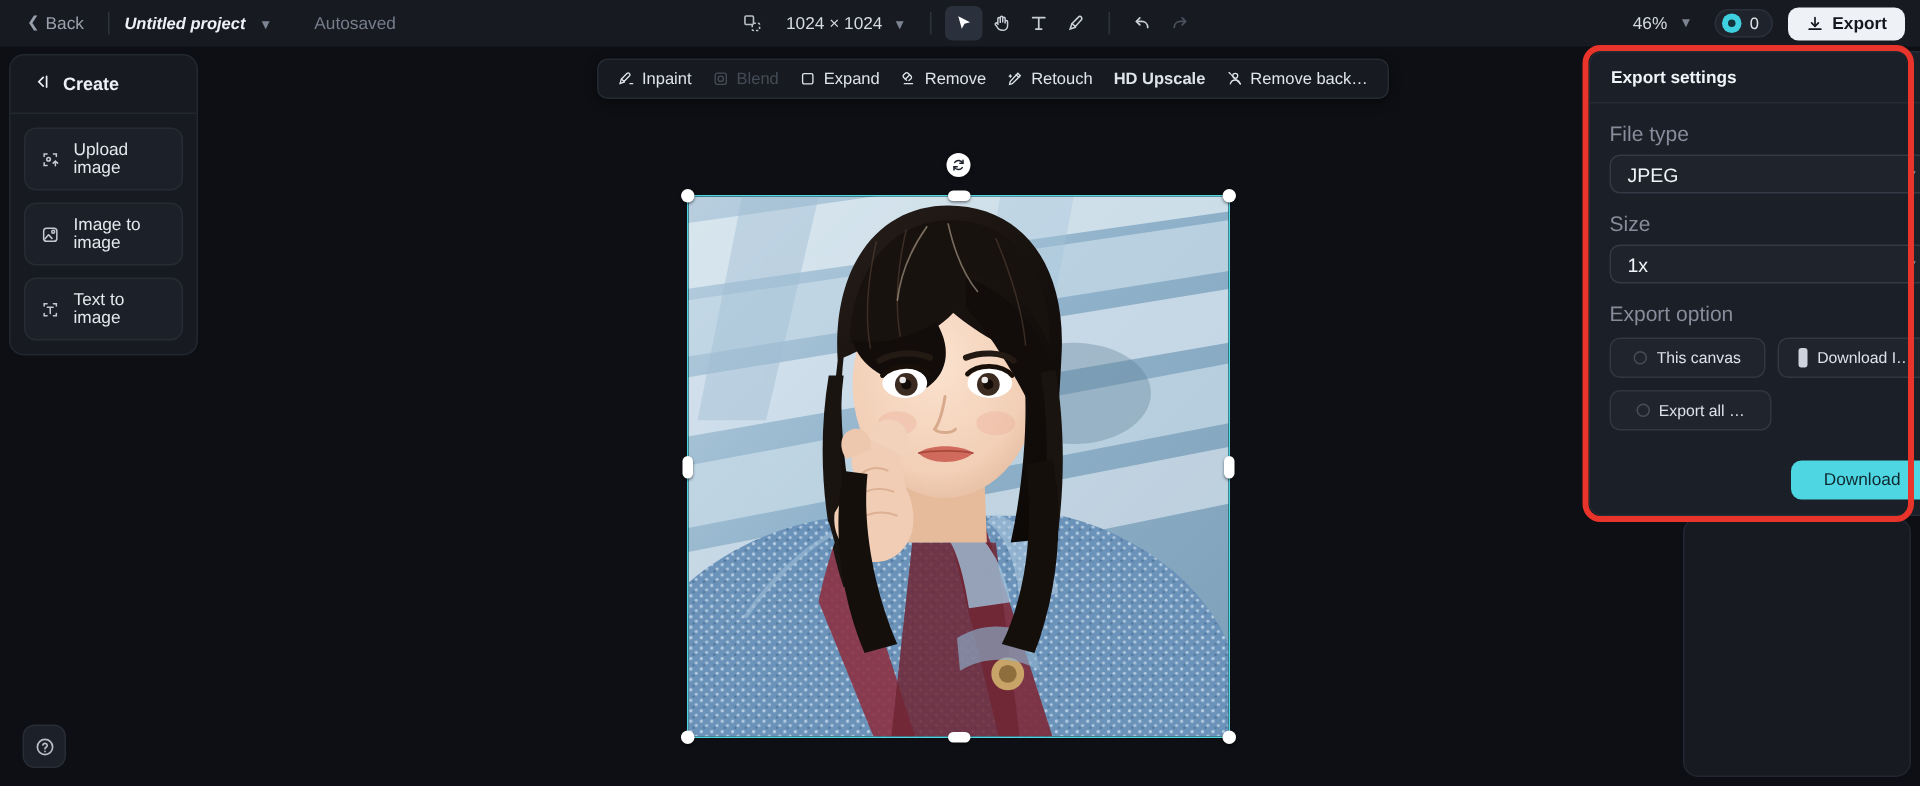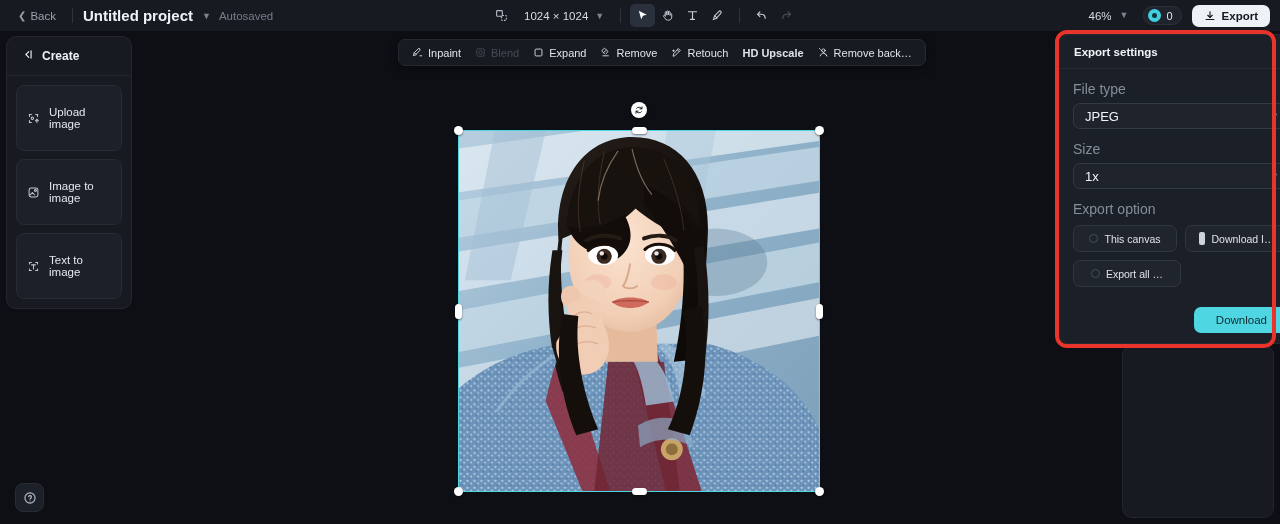--- a/index.html
+++ b/index.html
@@ -22,23 +22,23 @@
     z-index: 40;
   }
   .tb-left { display: flex; align-items: center; padding-left: 12px; gap: 0; }
   .back-btn {
     display: flex; align-items: center; gap: 4px;
     color: #9aa1ad; font-size: 11.5px; cursor: pointer;
     padding: 4px 6px; border-radius: 4px;
   }
   .back-chev { font-size: 10px; line-height: 1; color:#9aa1ad; }
   .tb-div { width: 1px; height: 15px; background: #2e333d; margin: 0 10px; }
-  .proj-name { color: #eef1f6; font-weight: bold; font-size: 15px; cursor: pointer; }
+  .proj-name { color: #eef1f6; font-weight: bold; font-size: 11px; cursor: pointer; font-style: italic; }
   .proj-caret { margin-left: 9px; color: #7d8491; font-size: 9px; cursor: pointer; }
-  .autosaved { color: #767d8a; font-size: 11.5px; margin-left: 8px; }
+  .autosaved { color: #767d8a; font-size: 11.5px; margin-left: 28px; }
 
   .tb-center {
     position: absolute; left: 489px; top: 0; height: 31px;
     display: flex; align-items: center; gap: 0;
   }
   .tb-icon-btn {
     width: 24px; height: 22px; display: flex; align-items: center; justify-content: center;
     color: #b9bfc9; cursor: pointer; border-radius: 4px;
   }
   .canvas-size {
@@ -88,21 +88,21 @@
   }
   .sb-head {
     display: flex; align-items: center; gap: 8px;
     padding: 11px 12px 11px 14px; border-bottom: 1px solid #232830;
     color: #eef1f6; font-size: 12px; font-weight: bold; cursor: pointer;
   }
   .sb-list { padding: 9px 9px 0 9px; display: flex; flex-direction: column; gap: 8px; }
   .sb-item {
     display: flex; align-items: center; gap: 9px;
     background: #1c2028; border: 1px solid #262b34; border-radius: 8px;
-    padding: 20px 10px; cursor: pointer;
+    padding: 8px 10px; cursor: pointer;
     color: #e3e7ee; font-size: 11.5px;
   }
   .sb-item .sb-ico { color: #c3c9d3; display:flex; align-items:center; }
 
   
   .float-toolbar {
     position: absolute; left: 398px; top: 39px; height: 27px;
     background: #171a21; border: 1px solid #242932; border-radius: 7px;
     display: flex; align-items: center; padding: 0 6px; gap: 0; z-index: 25;
     box-shadow: 0 2px 8px rgba(0,0,0,.45);

